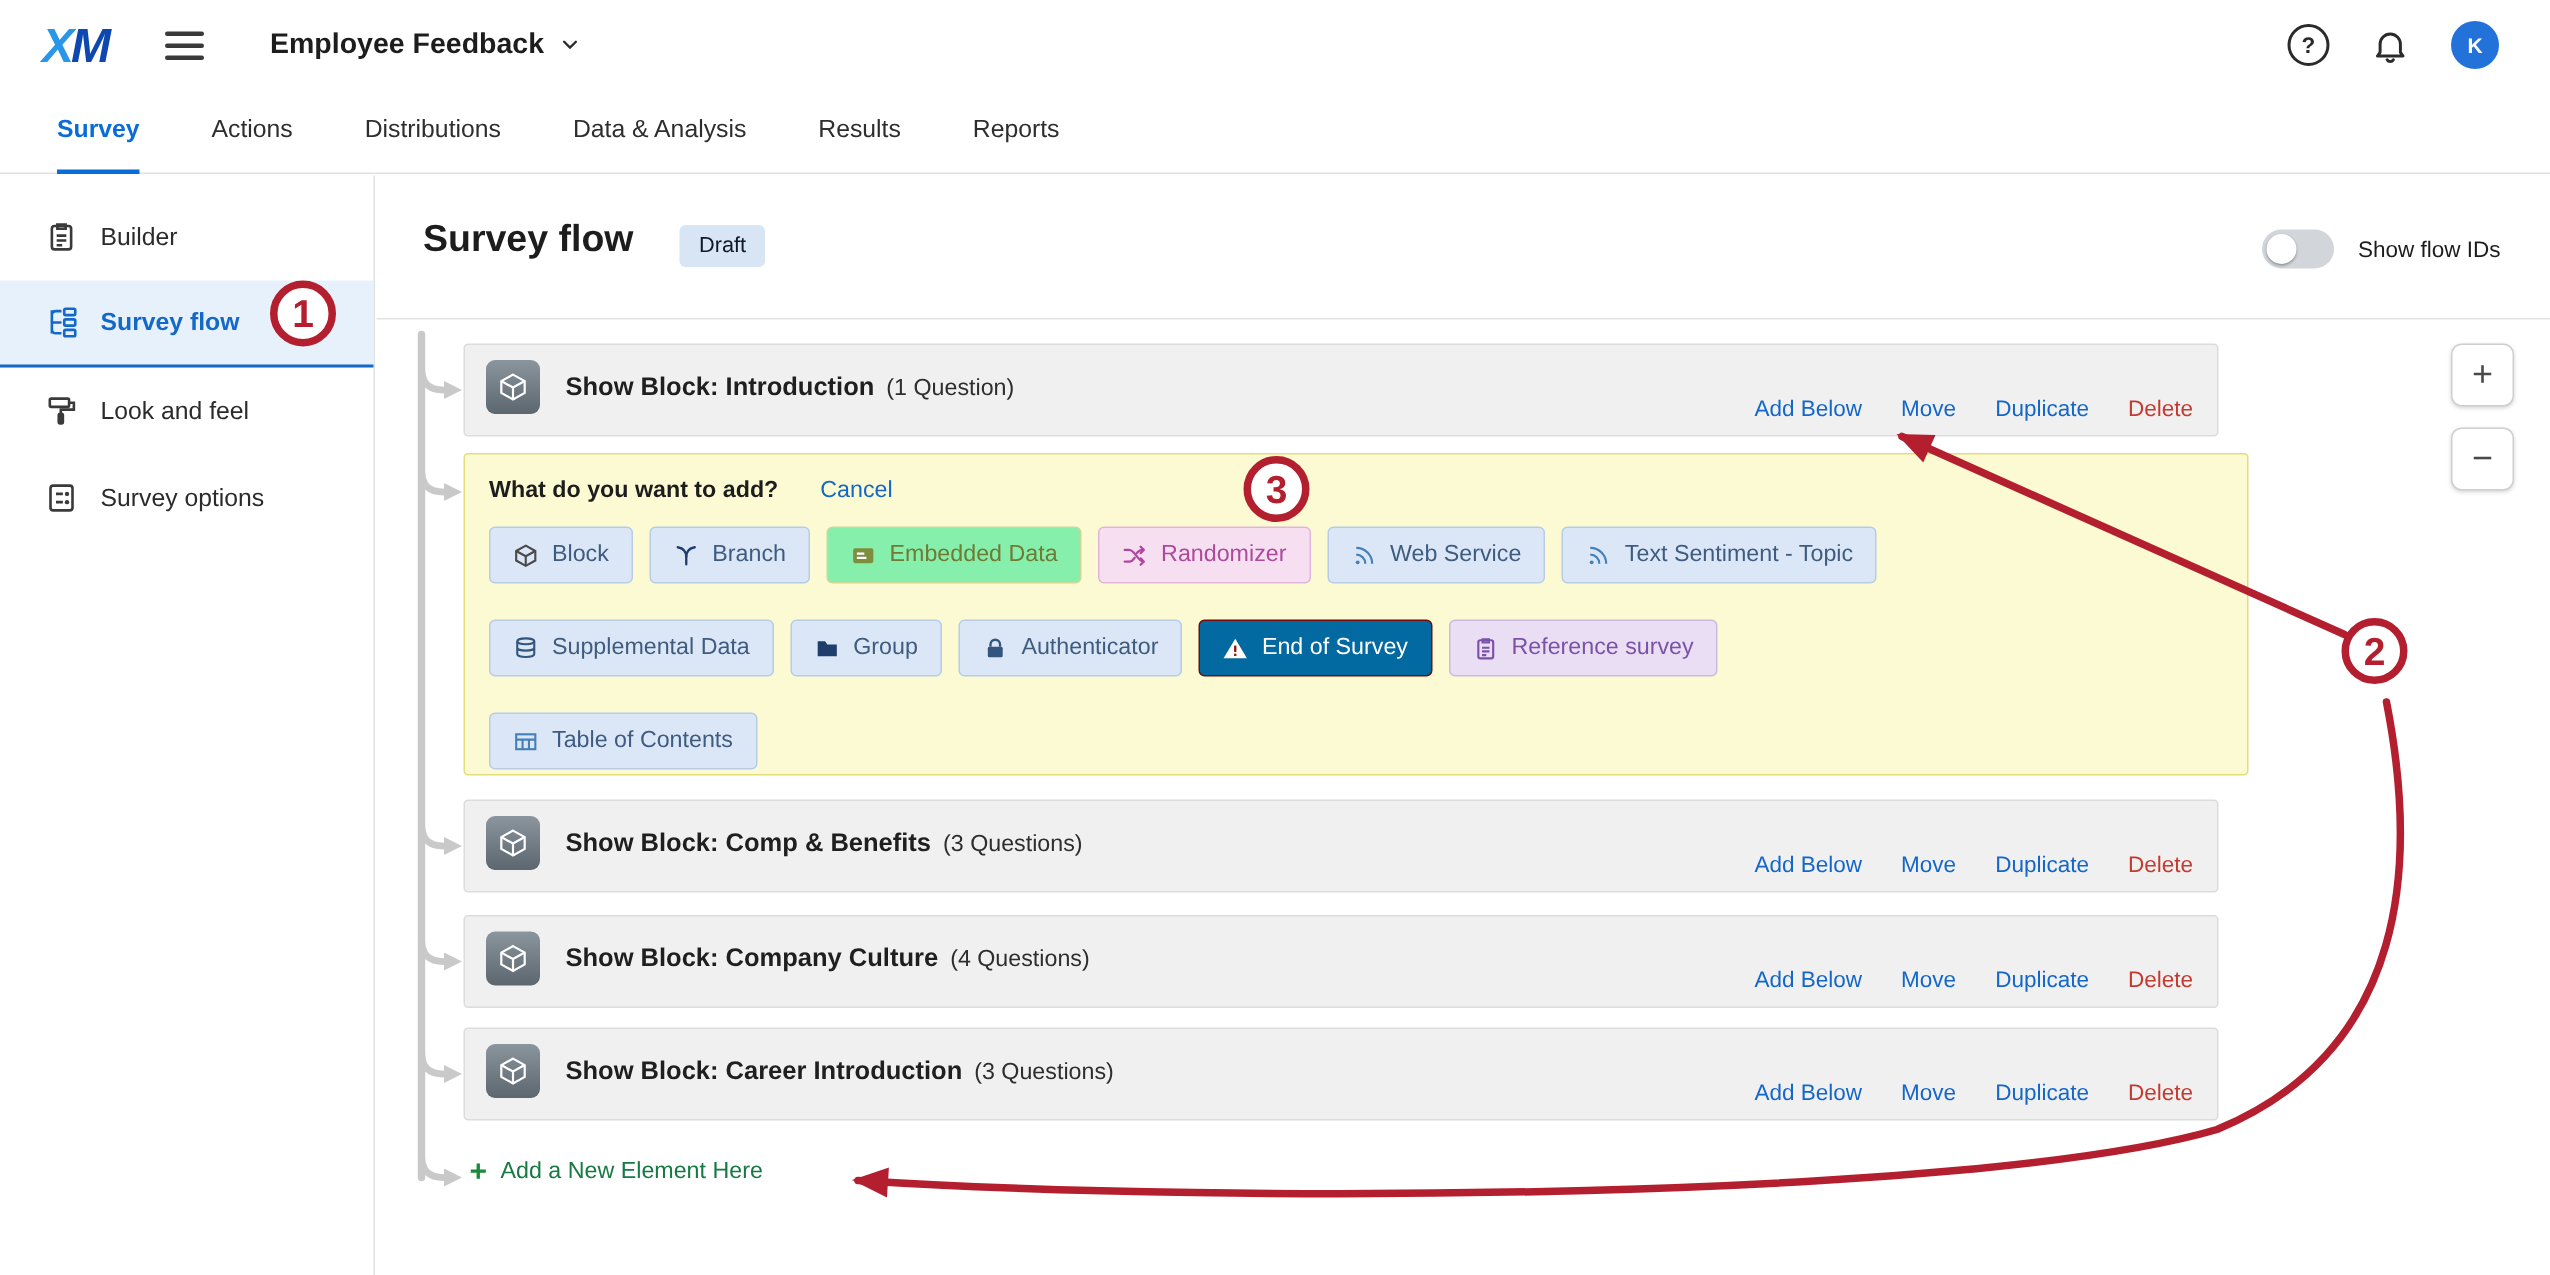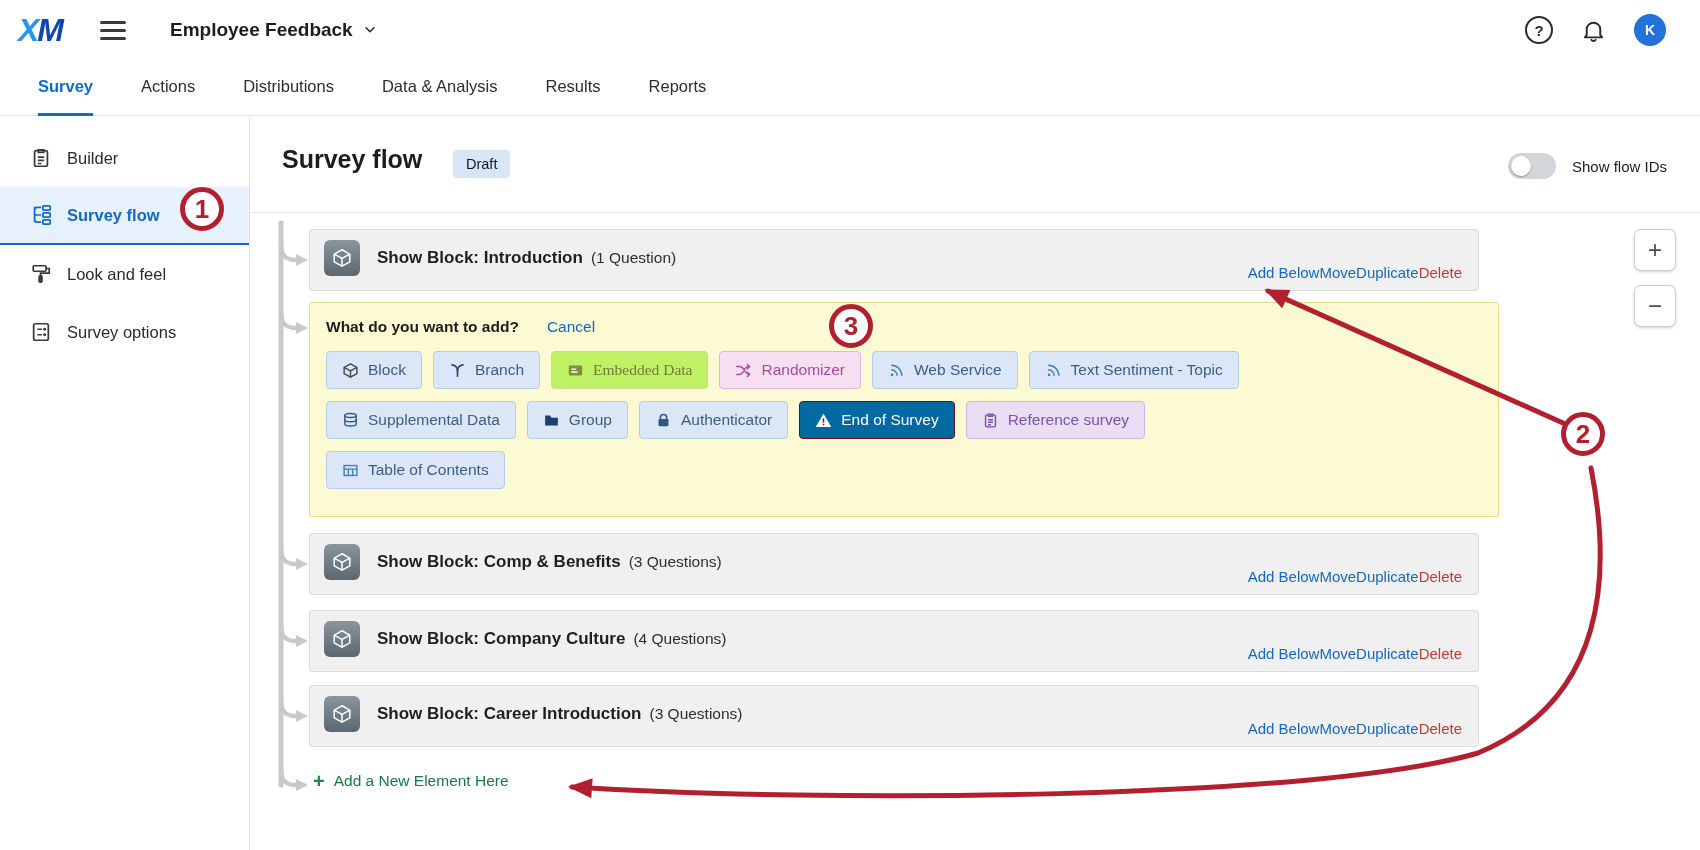--- a/index.html
+++ b/index.html
@@ -6,21 +6,21 @@
   html,body { margin:0; padding:0; }
   body {
     width:1700px; height:850px; position:relative; overflow:hidden;
     background:#fff; color:#222;
     font-family:"Liberation Sans","DejaVu Sans",sans-serif;
   }
   svg { display:block; }
 
   
   .topbar { position:absolute; top:0; left:0; right:0; height:60px; background:#fff; display:flex; align-items:center; z-index:5; }
-  .logo { display:inline-block; margin-left:18px; font-size:32px; font-weight:800; font-style:italic; letter-spacing:-2px; color:#0d47b0; }
+  .logo { display:inline-block; margin-left:28px; font-size:32px; font-weight:800; font-style:italic; letter-spacing:-2px; color:#0d47b0; }
   .logo::first-letter { color:#2a96e8; }
   .hamburger { margin-left:38px; width:26px; display:flex; flex-direction:column; gap:5px; cursor:pointer; }
   .hamburger span { height:3px; background:#3a3a3a; border-radius:2px; }
   .project-title { margin-left:44px; font-size:19px; font-weight:700; color:#1d1d1d; display:flex; align-items:center; gap:10px; cursor:pointer; }
   .top-right { margin-left:auto; display:flex; align-items:center; gap:28px; margin-right:34px; }
   .help-btn { width:28px; height:28px; border:2px solid #2b2b2b; border-radius:50%; display:flex; align-items:center; justify-content:center; font-size:15px; font-weight:700; color:#2b2b2b; cursor:pointer; }
   .bell { color:#2b2b2b; cursor:pointer; }
   .avatar { width:32px; height:32px; border-radius:50%; background:#2272d9; color:#fff; display:flex; align-items:center; justify-content:center; font-size:14px; font-weight:700; cursor:pointer; }
 
   
@@ -46,36 +46,36 @@
   .flowids-label { font-size:15px; color:#1d1d1d; }
 
   
   .flow-card { position:absolute; left:58px; width:1170px; height:62px; background:#f0f0f0; border:1px solid #dcdcdc; border-radius:3px; }
   .c0{top:112px} .c1{top:416px} .c2{top:493px} .c3{top:568px}
   .card-main { position:absolute; left:14px; top:10px; display:flex; align-items:center; gap:17px; }
   .block-icon { width:36px; height:36px; border-radius:6px; background:linear-gradient(180deg,#8b959e,#5c666f); display:flex; align-items:center; justify-content:center; flex:0 0 auto; }
   .card-title { font-size:17px; color:#1f1f1f; display:flex; gap:8px; align-items:baseline; }
   .card-title b { font-weight:700; }
   .card-title .count { font-size:15.5px; color:#2e2e2e; }
-  .card-actions { position:absolute; right:16px; bottom:9px; display:flex; font-size:15px; }
+  .card-actions { position:absolute; right:16px; bottom:9px; display:flex; gap:26px; font-size:15px; }
   .act { cursor:pointer; text-decoration:none; }
   .act.blue { color:#1467c8; }
   .act.red { color:#c43a31; }
 
   
   .add-panel { position:absolute; left:58px; top:185px; width:1190px; height:215px; background:#fbfad2; border:1px solid #e4de7a; border-radius:3px; padding:15px 16px; }
   .ap-head { display:flex; align-items:baseline; gap:28px; font-size:15.5px; }
   .ap-q { font-weight:700; color:#1d1d1d; }
   .ap-cancel { color:#1467c8; cursor:pointer; }
-  .ap-row { display:flex; gap:11px; margin-top:12px; }
+  .ap-row { display:flex; gap:11px; margin-top:24px; }
   .ap-row.first { margin-top:15px; }
   .opt { display:flex; align-items:center; gap:9px; padding:0 15px; height:38px; border-radius:4px; font-size:15.5px; font-family:inherit; border:1px solid #b7cce7; background:#dbe7f6; color:#3f5c80; cursor:pointer; }
   .opt .oicon { display:flex; color:#33567e; }
   .opt svg { width:17px; height:17px; }
-  .opt.green  { background:#bef264; border-color:#d0d695; color:#6f7b35;font-family:Liberation Serif, serif; }
+  .opt.green  { background:#86efac; border-color:#d0d695; color:#6f7b35; }
   .opt.green .oicon { color:#7d8f3e; }
   .opt.pink   { background:#f6dff1; border-color:#e2b4d9; color:#ad4a9c; }
   .opt.pink .oicon { color:#b3479f; }
   .opt.danger { background:#0369a1; border-color:#6f0e0c; color:#fff; font-weight:400; }
   .opt.purple { background:#e9def3; border-color:#cdb8e3; color:#7b52a8; }
   .opt.purple .oicon { color:#7b52a8; }
   .oicon.dark { color:#4a4a4a !important; }
   .oicon.navy { color:#1f3e6e !important; }
   .oicon.steel{ color:#4580b8 !important; }
 

